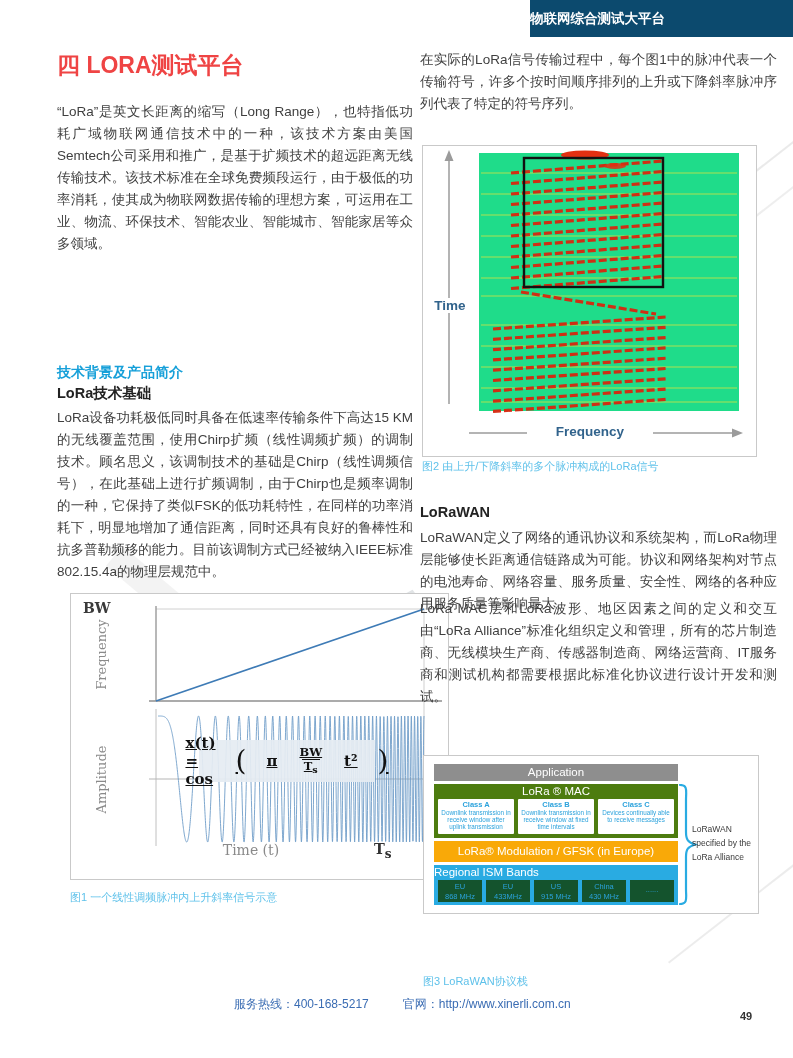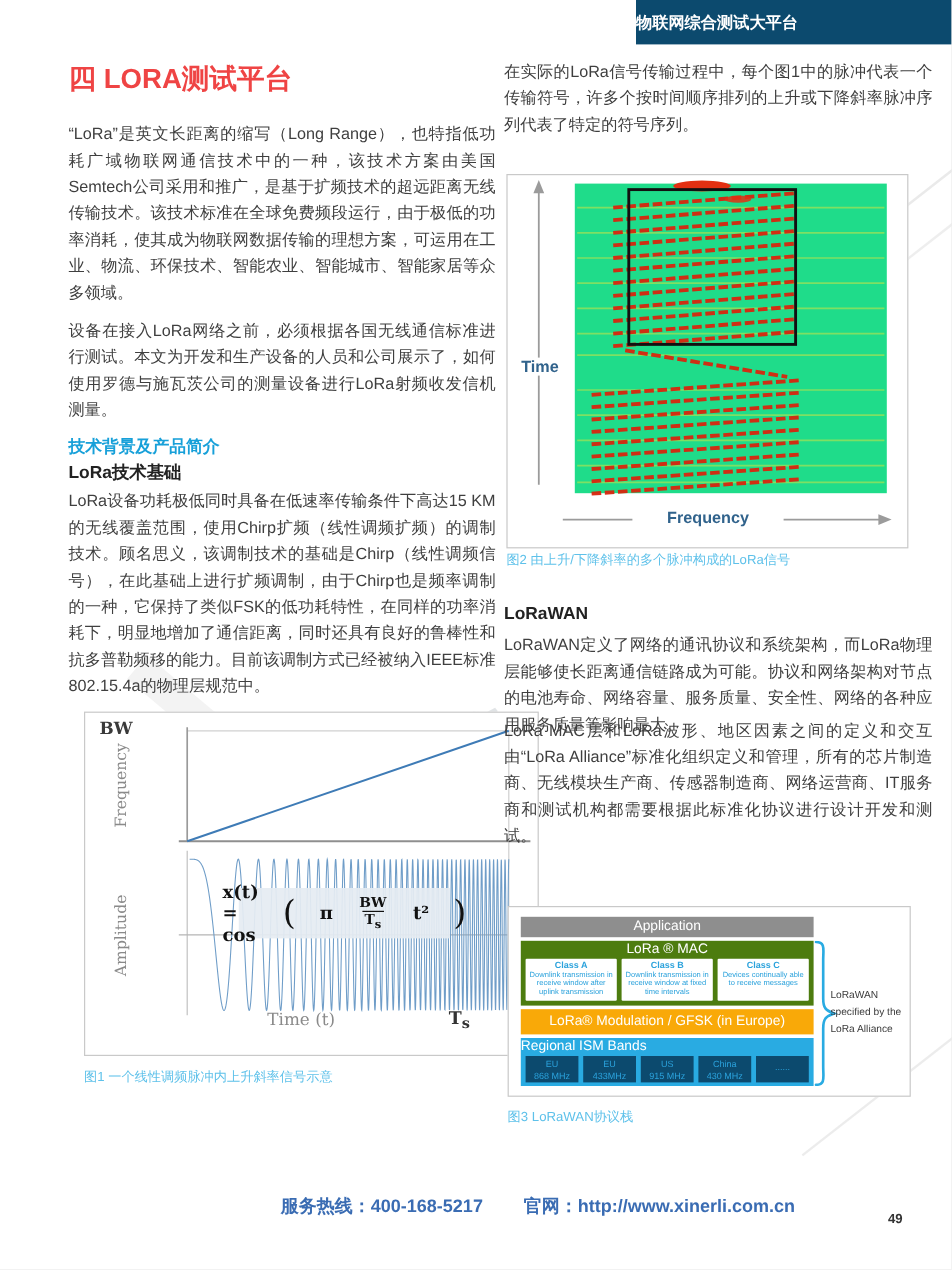--- a/index.html
+++ b/index.html
@@ -20,21 +20,21 @@
   
   .serif{font-family:"DejaVu Serif","Liberation Serif",serif;}
   .f1-bw{position:absolute;left:12px;top:6px;font-size:14px;font-weight:bold;color:#3a3a3a;}
   .f1-vlabel{position:absolute;width:95px;text-align:center;font-size:13px;color:#8a8a8a;
              transform:rotate(-90deg);}
   .f1-time{position:absolute;left:120px;top:248px;width:120px;text-align:center;
            font-size:14px;color:#8a8a8a;}
   .f1-ts{position:absolute;left:303px;top:246px;font-size:14.5px;font-weight:bold;color:#333;}
   .f1-formula{position:absolute;left:128px;top:146px;width:176px;height:42px;
               background:rgba(229,236,242,0.93);display:flex;align-items:center;
-              justify-content:center;gap:20px;color:#111;font-weight:bold;font-size:15px;}
+              justify-content:center;gap:20px;color:#111;font-weight:bold;font-size:15px;text-decoration:underline;}
   .f1-formula .paren{font-size:28px;font-weight:normal;line-height:1;}
   .f1-frac{display:inline-flex;flex-direction:column;align-items:center;font-size:11.5px;line-height:1.15;}
   .f1-frac .num{padding:0 2px;}
   .f1-frac .den{border-top:1.3px solid #111;padding:0 2px;}
   
   .f2-time{position:absolute;left:2px;top:152px;width:50px;text-align:center;background:#fff;
            font-size:13.5px;font-weight:bold;color:#31638c;}
   .f2-freq{position:absolute;left:104px;top:278px;width:126px;text-align:center;background:#fff;
            font-size:13.5px;font-weight:bold;color:#31638c;}
   
@@ -42,27 +42,27 @@
   .f3-app{left:10px;top:8px;width:244px;height:17px;background:#8e8e8e;font-size:11.5px;line-height:17px;}
   .f3-mac{position:absolute;left:10px;top:28px;width:244px;height:54px;background:#4d7c0f;}
   .f3-mac-title{color:#fff;font-size:11.5px;text-align:center;line-height:15px;}
   .f3-class{position:absolute;top:15px;width:76px;height:35px;background:#fff;border-radius:1px;
             text-align:center;overflow:hidden;}
   .f3-class .t{font-size:7.5px;font-weight:bold;color:#2ba2dc;line-height:9px;margin-top:1px;}
   .f3-class .d{font-size:6.3px;color:#2ba2dc;line-height:7.2px;padding:0 2px;}
   .f3-mod{left:10px;top:85px;width:244px;height:21px;background:#f9a908;font-size:11.5px;line-height:21px;}
   .f3-reg{position:absolute;left:10px;top:109px;width:244px;height:40px;background:#29abe2;}
   .f3-reg-title{color:#fff;font-size:11.5px;text-align:left;line-height:15px;}
-  .f3-band{position:absolute;top:15px;width:44px;height:22px;background:#0c4a6e;text-align:center;
+  .f3-band{position:absolute;top:15px;width:44px;height:22px;background:#14532d;text-align:center;
            font-size:7.5px;color:#2ba2dc;line-height:9.5px;padding-top:2px;box-sizing:border-box;}
   .f3-brace{position:absolute;left:252px;top:28px;}
   .f3-bracket-text{position:absolute;left:268px;top:66px;width:64px;font-size:8.5px;
                    line-height:14px;color:#3b3b3b;}
   
-  .footer-line{position:absolute;left:234px;top:996px;font-size:15px;font-weight:bold;color:#3a6cb3;}
+  .footer-line{position:absolute;left:234px;top:996px;font-size:12px;font-weight:normal;color:#3a6cb3;}
   .footer-line .site{margin-left:34px;}
   .page-num{position:absolute;left:740px;top:1010px;font-size:11px;font-weight:bold;color:#333;}
   
   .wm-text{position:absolute;left:246px;top:616px;font-size:42px;font-weight:bold;letter-spacing:6px;
            color:rgba(120,132,142,0.22);transform:rotate(-28deg);white-space:nowrap;pointer-events:none;}
   .wm-stroke{position:absolute;background:rgba(140,140,140,0.10);pointer-events:none;}
   .wm-s1{left:92px;top:604px;width:190px;height:26px;transform:rotate(40deg);}
   .wm-s2{left:110px;top:700px;width:230px;height:30px;transform:rotate(-14deg);background:rgba(140,140,140,0.07);}
   .wm-l1{left:656px;top:248px;width:210px;height:2px;transform:rotate(-38deg);transform-origin:left top;background:rgba(150,150,150,0.20);}
   .wm-l2{left:688px;top:268px;width:170px;height:2px;transform:rotate(-38deg);transform-origin:left top;background:rgba(150,150,150,0.16);}
@@ -77,21 +77,20 @@
   <div class="wm-stroke wm-s2"></div>
   <div class="wm-stroke wm-l1"></div>
   <div class="wm-stroke wm-l2"></div>
   <div class="wm-stroke wm-l3"></div>
   <div class="wm-text">诚信与您</div>
 
   <div class="banner">物联网综合测试大平台</div>
 
   <div class="doc-title">四 LORA测试平台</div>
   <p class="body-text" style="left:57px;top:101px;width:356px;margin:0;">“LoRa”是英文长距离的缩写（Long Range），也特指低功耗广域物联网通信技术中的一种，该技术方案由美国Semtech公司采用和推广，是基于扩频技术的超远距离无线传输技术。该技术标准在全球免费频段运行，由于极低的功率消耗，使其成为物联网数据传输的理想方案，可运用在工业、物流、环保技术、智能农业、智能城市、智能家居等众多领域。</p>
-  <p class="body-text" style="left:57px;top:265px;width:356px;margin:0;">设备在接入LoRa网络之前，必须根据各国无线通信标准进行测试。本文为开发和生产设备的人员和公司展示了，如何使用罗德与施瓦茨公司的测量设备进行LoRa射频收发信机测量。</p>
   <div class="sec-heading">技术背景及产品简介</div>
   <div class="sub-heading" style="left:57px;top:384px;">LoRa技术基础</div>
   <p class="body-text" style="left:57px;top:407px;width:356px;margin:0;">LoRa设备功耗极低同时具备在低速率传输条件下高达15 KM的无线覆盖范围，使用Chirp扩频（线性调频扩频）的调制技术。顾名思义，该调制技术的基础是Chirp（线性调频信号），在此基础上进行扩频调制，由于Chirp也是频率调制的一种，它保持了类似FSK的低功耗特性，在同样的功率消耗下，明显地增加了通信距离，同时还具有良好的鲁棒性和抗多普勒频移的能力。目前该调制方式已经被纳入IEEE标准802.15.4a的物理层规范中。</p>
 
   <div class="fig-frame" style="left:70px;top:593px;width:337px;height:285px;padding-left:40px;">
     <svg id="fig1-svg" width="337" height="285" viewBox="0 0 337 285">
       <line x1="45" y1="15" x2="327" y2="15" stroke="#d0d0d0" stroke-width="1"></line>
       <line x1="313" y1="15" x2="313" y2="252" stroke="#cfcfcf" stroke-width="1"></line>
       <line x1="45" y1="12" x2="45" y2="107" stroke="#9a9a9a" stroke-width="1.4"></line>
       <line x1="45" y1="115" x2="45" y2="252" stroke="#c0c0c0" stroke-width="1"></line>
@@ -219,20 +218,20 @@
     </div>
     <svg class="f3-brace" width="24" height="121" viewBox="0 0 24 121">
       <path d="M4,1 C12,1 10,7 10,16 L10,48 C10,56 12,58 19,60.5 C12,63 10,65 10,73 L10,105 C10,114 12,120 4,120" fill="none" stroke="#29abe2" stroke-width="2.2" stroke-linecap="round"></path>
     </svg>
     <div class="f3-bracket-text">
       <div>LoRaWAN</div>
       <div>specified by the</div>
       <div>LoRa Alliance</div>
     </div>
   </div>
-  <div class="caption" style="left:423px;top:923px;">图3 LoRaWAN协议栈</div>
+  <div class="caption" style="left:423px;top:974px;">图3 LoRaWAN协议栈</div>
 
   <div class="footer-line">
     <span>服务热线：</span><span>400-168-5217</span><span class="site">官网：</span><span>http://www.xinerli.com.cn</span>
   </div>
   <div class="page-num">49</div>
 
 </div>
 
 </body></html>

